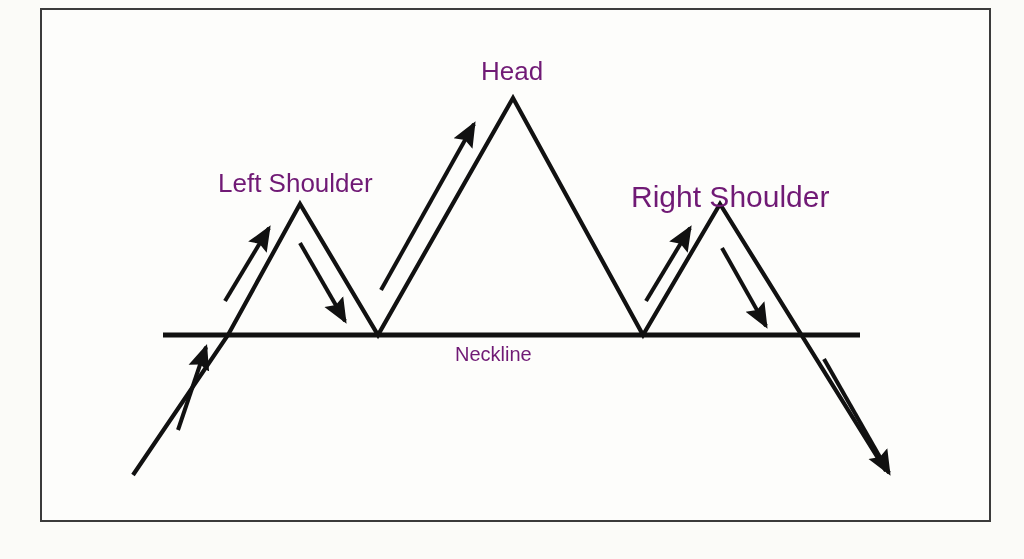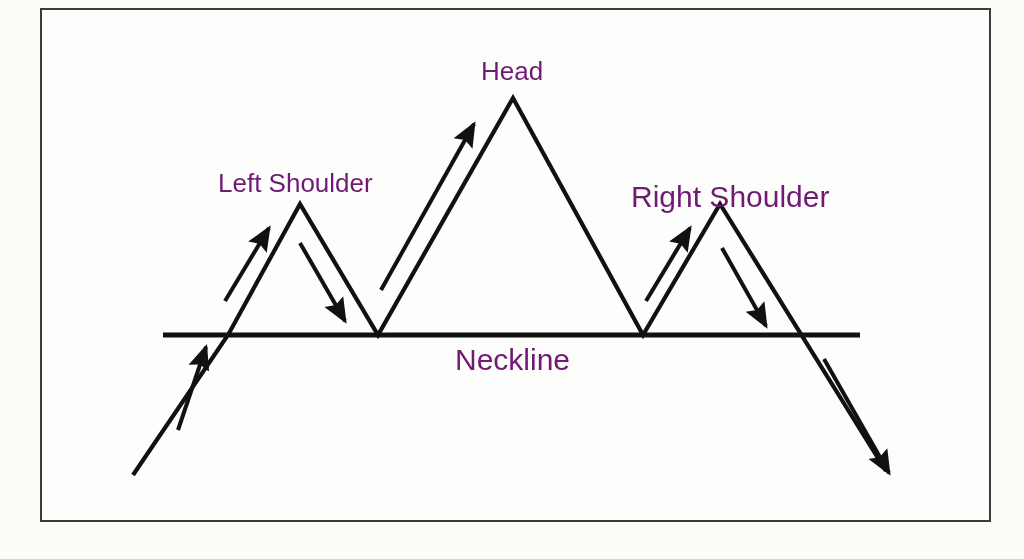--- a/index.html
+++ b/index.html
@@ -55,21 +55,21 @@
   }
   #label-right-shoulder {
     left: 631px;
     top: 168px;
     font-size: 30px;
     margin-top: 12px;
   }
   #label-neckline {
     left: 455px;
     top: 343px;
-    font-size: 30px;
+    font-size: 20px;
   }
 </style>
 </head>
 <body>
 
 <div id="page">
 
   <div id="chart-frame"></div>
 
   <svg id="pattern-svg" viewBox="0 0 1024 559">

